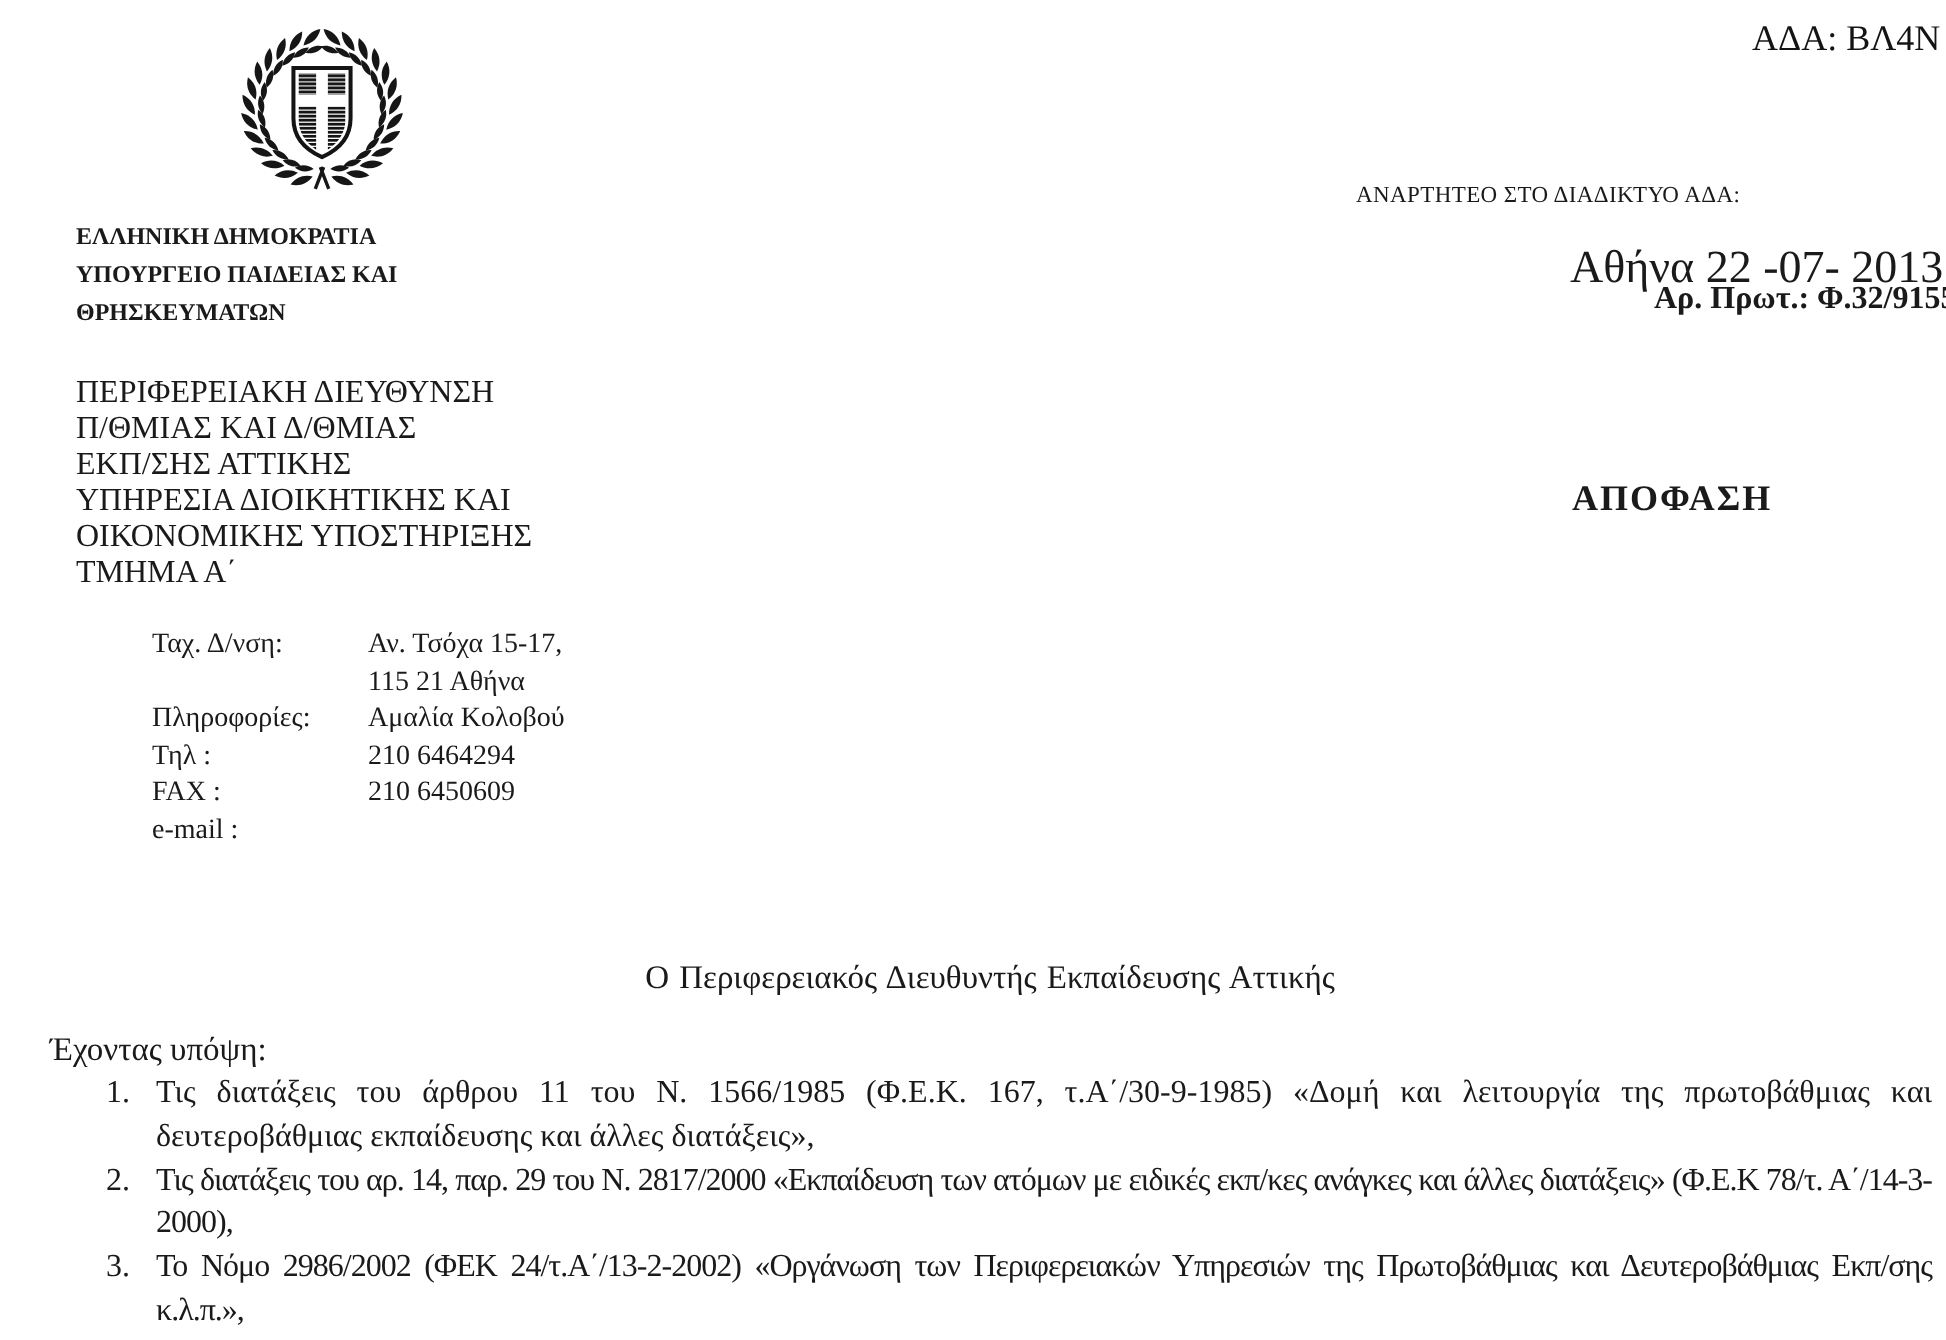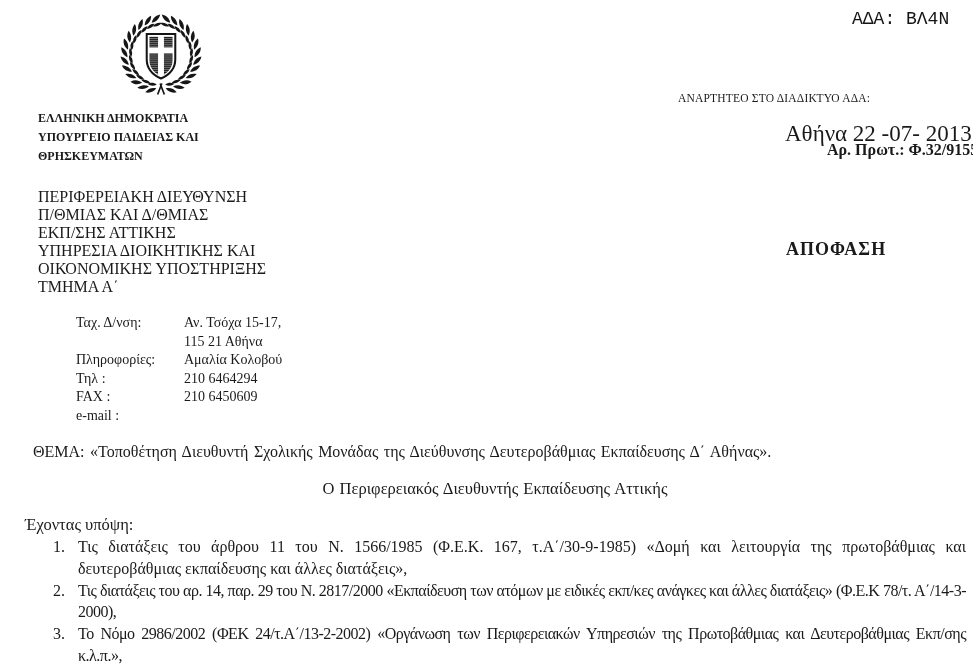--- a/index.html
+++ b/index.html
@@ -4,21 +4,21 @@
 <style>
   html,body{margin:0;padding:0;background:#fff;}
   .page{
     position:relative; width:973px; height:670px; overflow:hidden;
     background:#ffffff; color:#1a1a1a;
     font-family:"Liberation Serif", serif;
   }
   .page *{box-sizing:border-box;}
   .abs{position:absolute;}
   .ada{
-    left:852px; top:9px; font-family:Liberation Mono, monospace;
+    left:876px; top:9px; font-family:Liberation Serif, serif;
     font-size:18px; white-space:nowrap; color:#141414;
   }
   .logo{left:118px; top:13px; width:86px; height:84px;}
   .ministry{left:38px; top:109px; font-weight:bold; font-size:12px; line-height:19px; white-space:nowrap;}
   .anartiteo{left:678px; top:92px; font-size:11.5px; letter-spacing:.2px; white-space:nowrap;}
   .dateline{left:785px; top:121px; font-size:23px; white-space:nowrap;}
   .protocol{left:827px; top:141px; font-size:16px; white-space:nowrap;font-weight:bold;}
   .directorate{left:38px; top:188px; font-weight:normal; font-size:16px; line-height:18px; white-space:nowrap;}
   .apofasi{left:786px; top:239px; font-weight:bold; font-size:18px; letter-spacing:1px; white-space:nowrap;}
   .contact{
@@ -150,21 +150,20 @@
     <span class="cvalue">115 21 Αθήνα</span>
     <span class="clabel">Πληροφορίες:</span>
     <span class="cvalue">Αμαλία Κολοβού</span>
     <span class="clabel">Τηλ :</span>
     <span class="cvalue">210 6464294</span>
     <span class="clabel">FAX :</span>
     <span class="cvalue">210 6450609</span>
     <span class="clabel">e-mail :</span>
   </div>
 
-  <div class="abs subject">ΘΕΜΑ: «Τοποθέτηση Διευθυντή Σχολικής Μονάδας της Διεύθυνσης Δευτεροβάθμιας Εκπαίδευσης Δ΄ Αθήνας».</div>
   <div class="abs issuer">Ο Περιφερειακός Διευθυντής Εκπαίδευσης Αττικής</div>
   <div class="abs having">Έχοντας υπόψη:</div>
 
   <ol class="abs list">
     <li>
       <span class="num">1.</span>
       <span class="txt">Τις διατάξεις του άρθρου 11 του Ν. 1566/1985 (Φ.Ε.Κ. 167, τ.Α΄/30-9-1985) «Δομή και λειτουργία της πρωτοβάθμιας και δευτεροβάθμιας εκπαίδευσης και άλλες διατάξεις»,</span>
     </li>
     <li class="condensed">
       <span class="num">2.</span>

